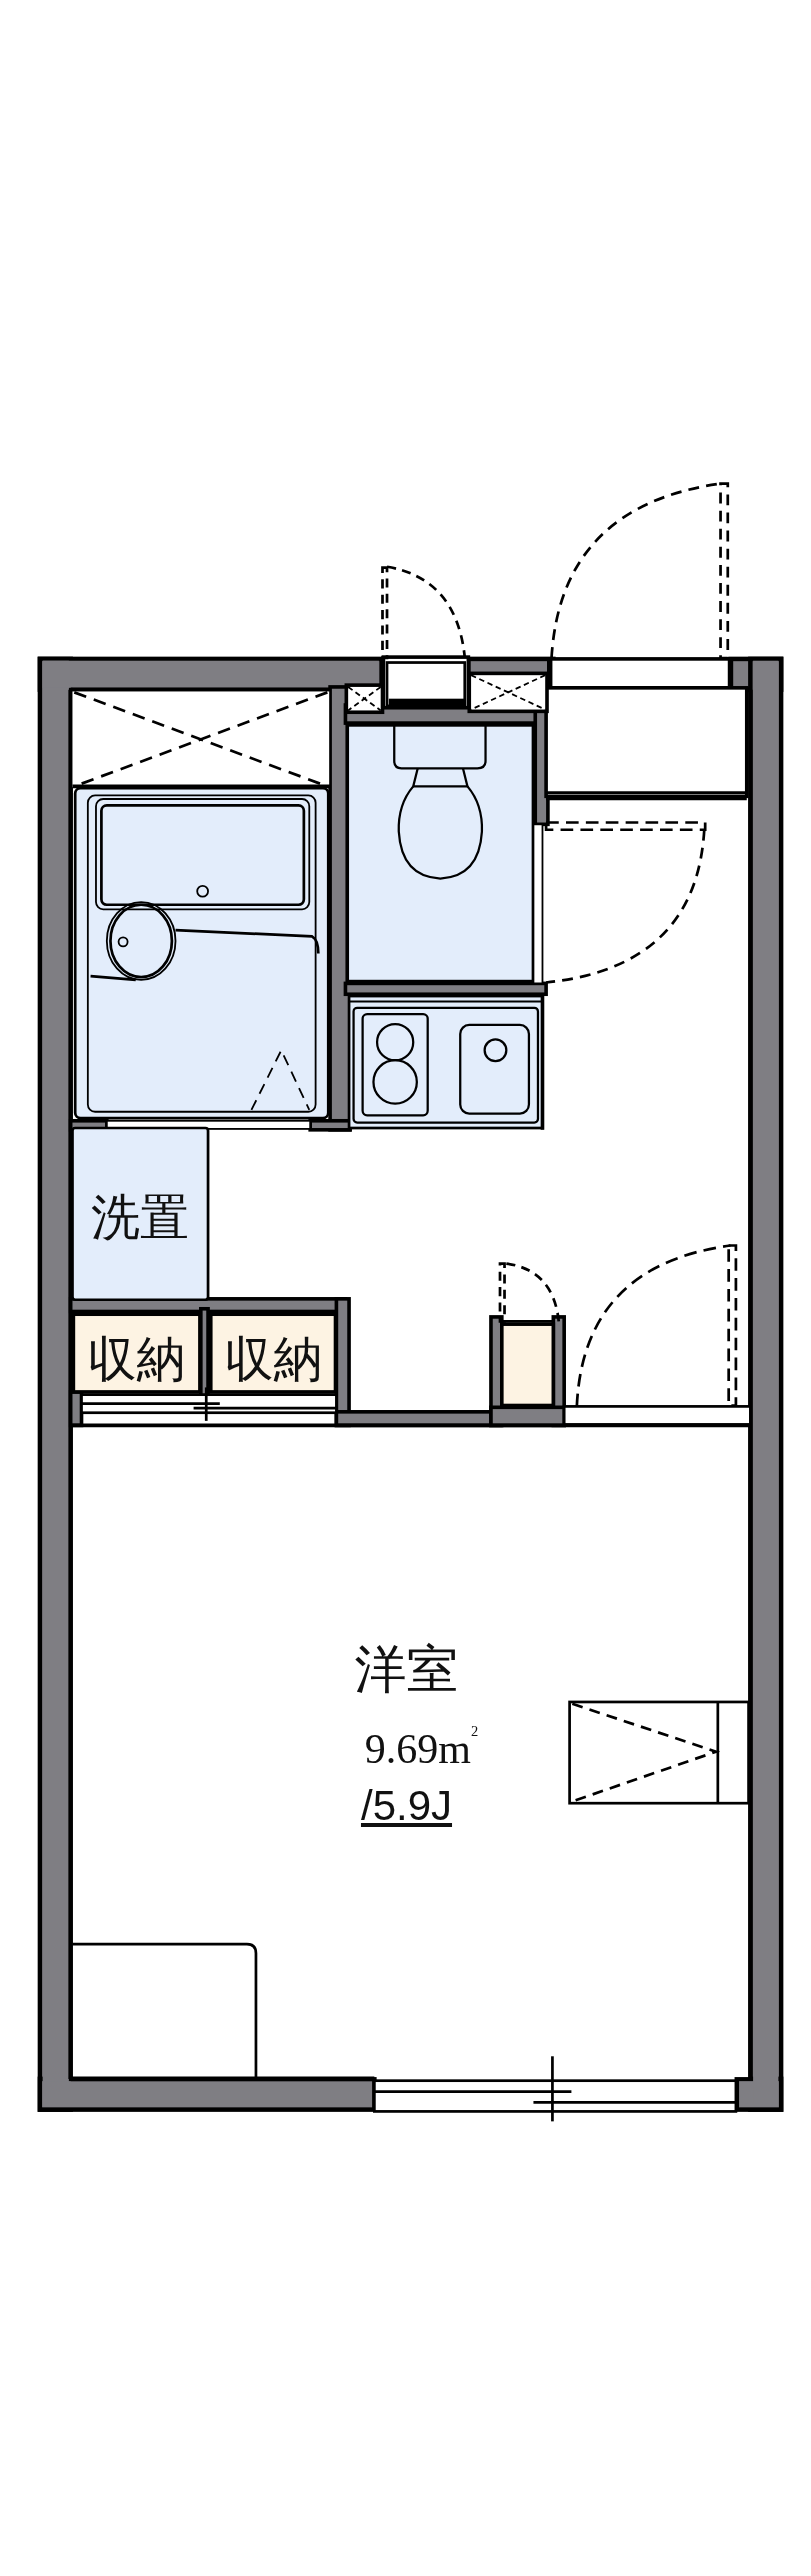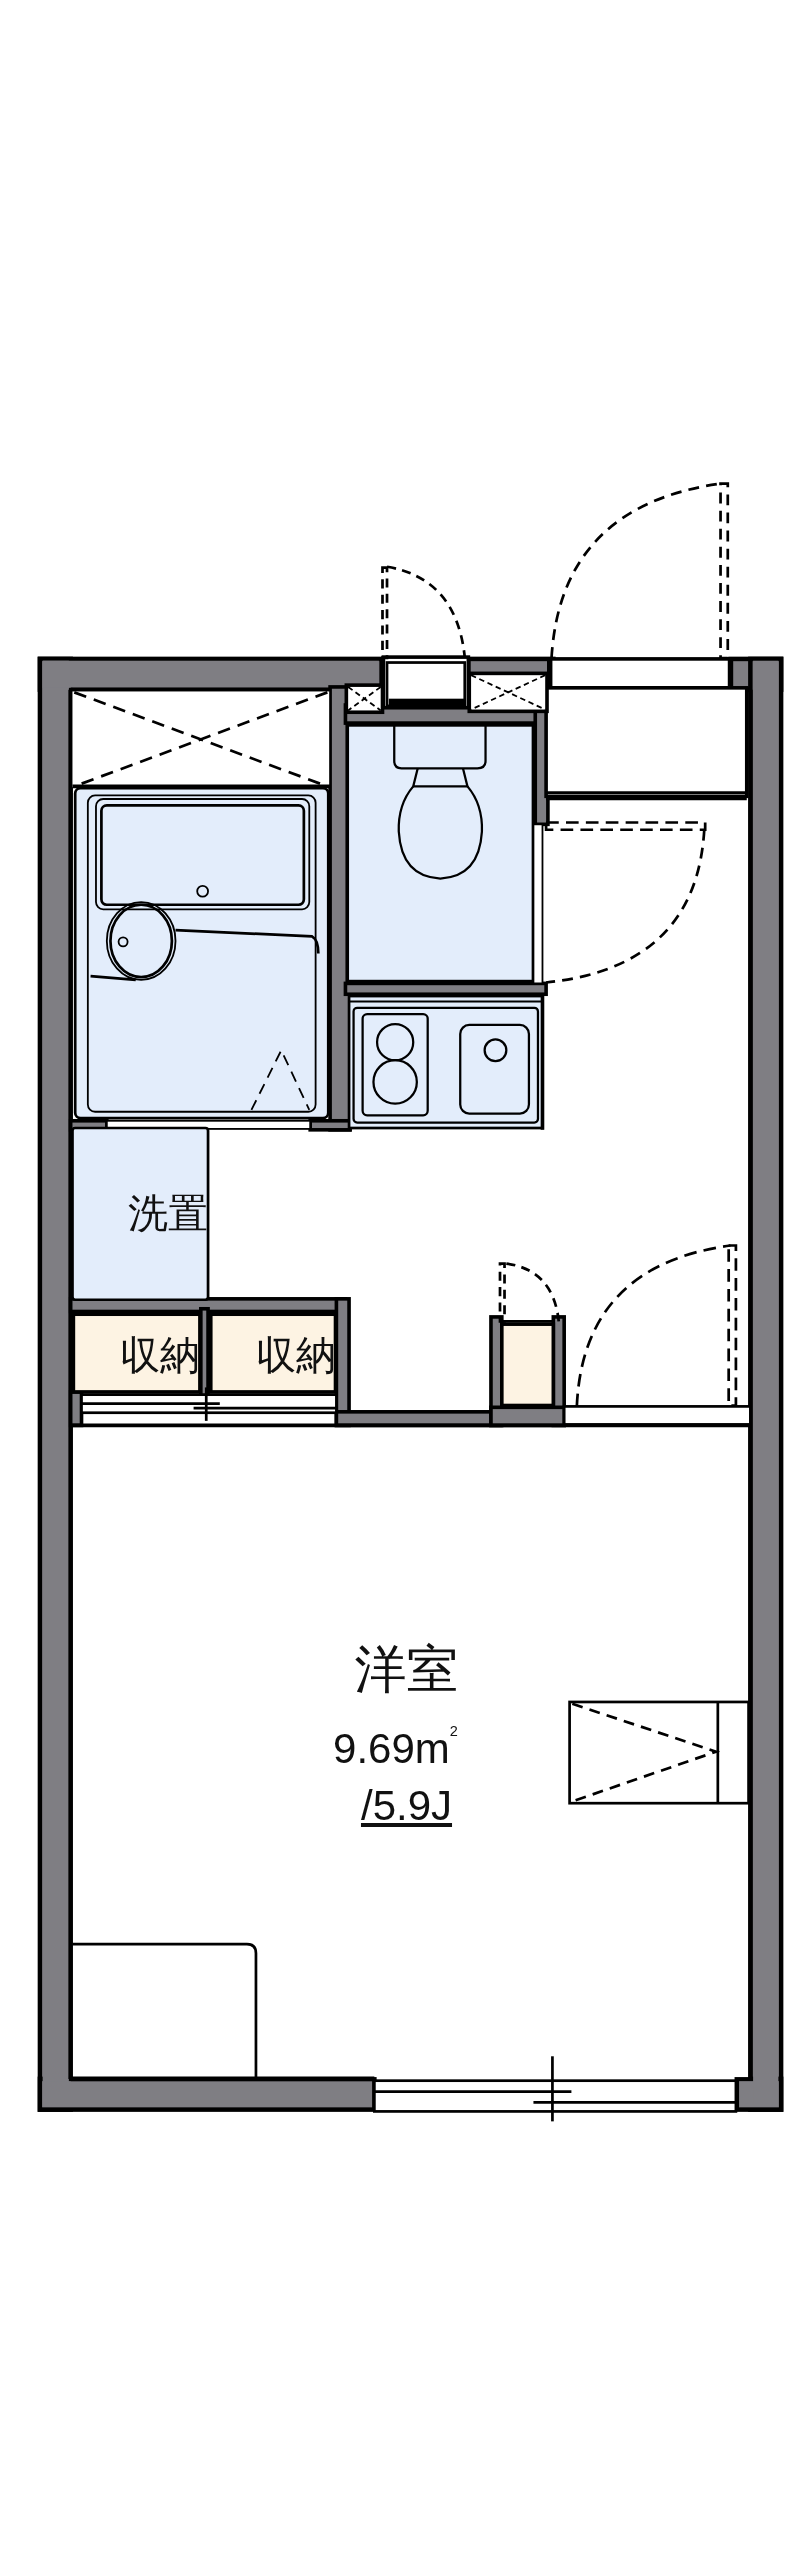--- a/index.html
+++ b/index.html
@@ -1,19 +1,19 @@
 <!DOCTYPE html>
 <html style="font-size:14.5px"><head>
 <meta charset="utf-8">
 <style>
   html,body{margin:0;padding:0;background:#ffffff;}
   body{width:812px;height:2576px;position:relative;overflow:hidden;font-family:"DejaVu Sans","Liberation Sans",sans-serif;}
   #plan{position:absolute;left:0;top:0;width:812px;height:2576px;}
   .lbl{position:absolute;color:#111;font-family:"DejaVu Sans","Liberation Sans",sans-serif;text-align:center;white-space:nowrap;line-height:1;}
-  .lbl-small{font-size:40px;text-align:right;}
+  .lbl-small{font-size:49px;}
   .lbl-room{font-size:52px;}
   .lbl-area{font-size:42px;font-family:"Liberation Sans",sans-serif;}
   .sup{font-size:14.5px;vertical-align:top;position:relative;top:-3.6px;}
 </style>
 </head>
 <body>
 
 <svg id="plan" viewBox="0 0 898 2850" xmlns="http://www.w3.org/2000/svg">
 
   <g fill="#7f7e83" stroke="#000" stroke-width="5">
@@ -187,17 +187,17 @@
     <line x1="590" y1="2326" x2="814" y2="2326" stroke-width="3"></line>
     <line x1="611" y1="2275" x2="611" y2="2347" stroke-width="3"></line>
   </g>
 </svg>
 
 <div class="lbl lbl-small" style="left:72px;top:1193px;width:136px;">洗置</div>
 <div class="lbl lbl-small" style="left:73px;top:1335px;width:127px;">収納</div>
 <div class="lbl lbl-small" style="left:211px;top:1335px;width:125px;">収納</div>
 
 <div class="lbl lbl-room" style="left:298px;top:1643px;width:217px;">洋室</div>
-<div class="lbl lbl-area" style="left:278px;top:1728px;width:235px;">
+<div class="lbl lbl-area" style="left:304px;top:1728px;width:235px;font-family:Liberation Serif, serif;">
   <span>9.69m</span><span class="sup">2</span>
 </div>
 <div class="lbl lbl-area" style="left:298px;top:1785px;width:217px;text-decoration:underline;">/5.9J</div>
 
 
 </body></html>

